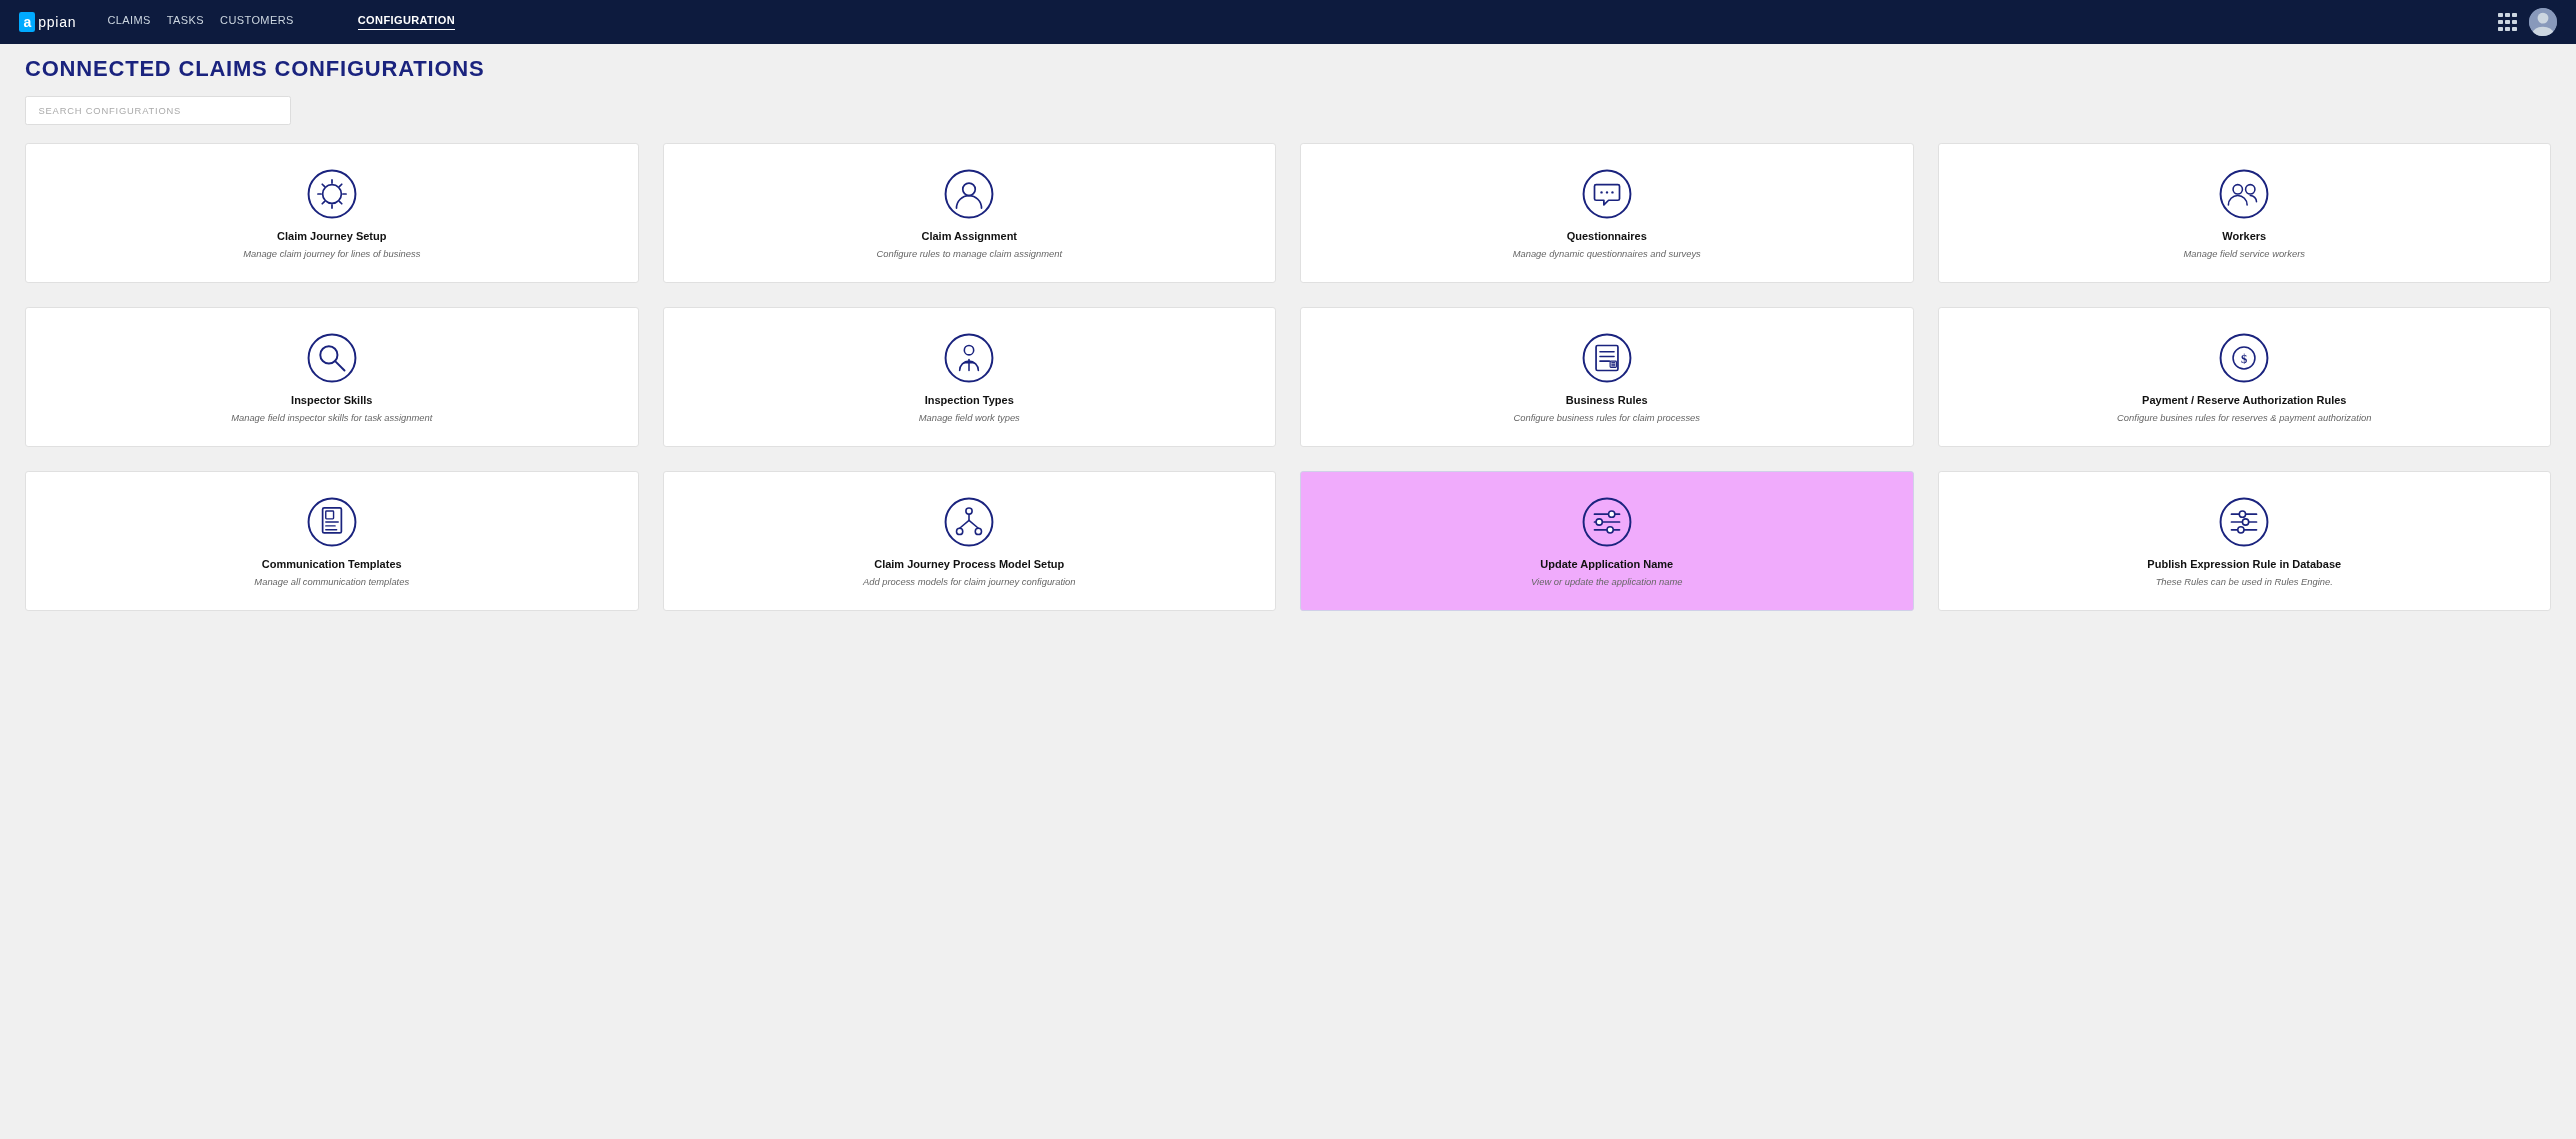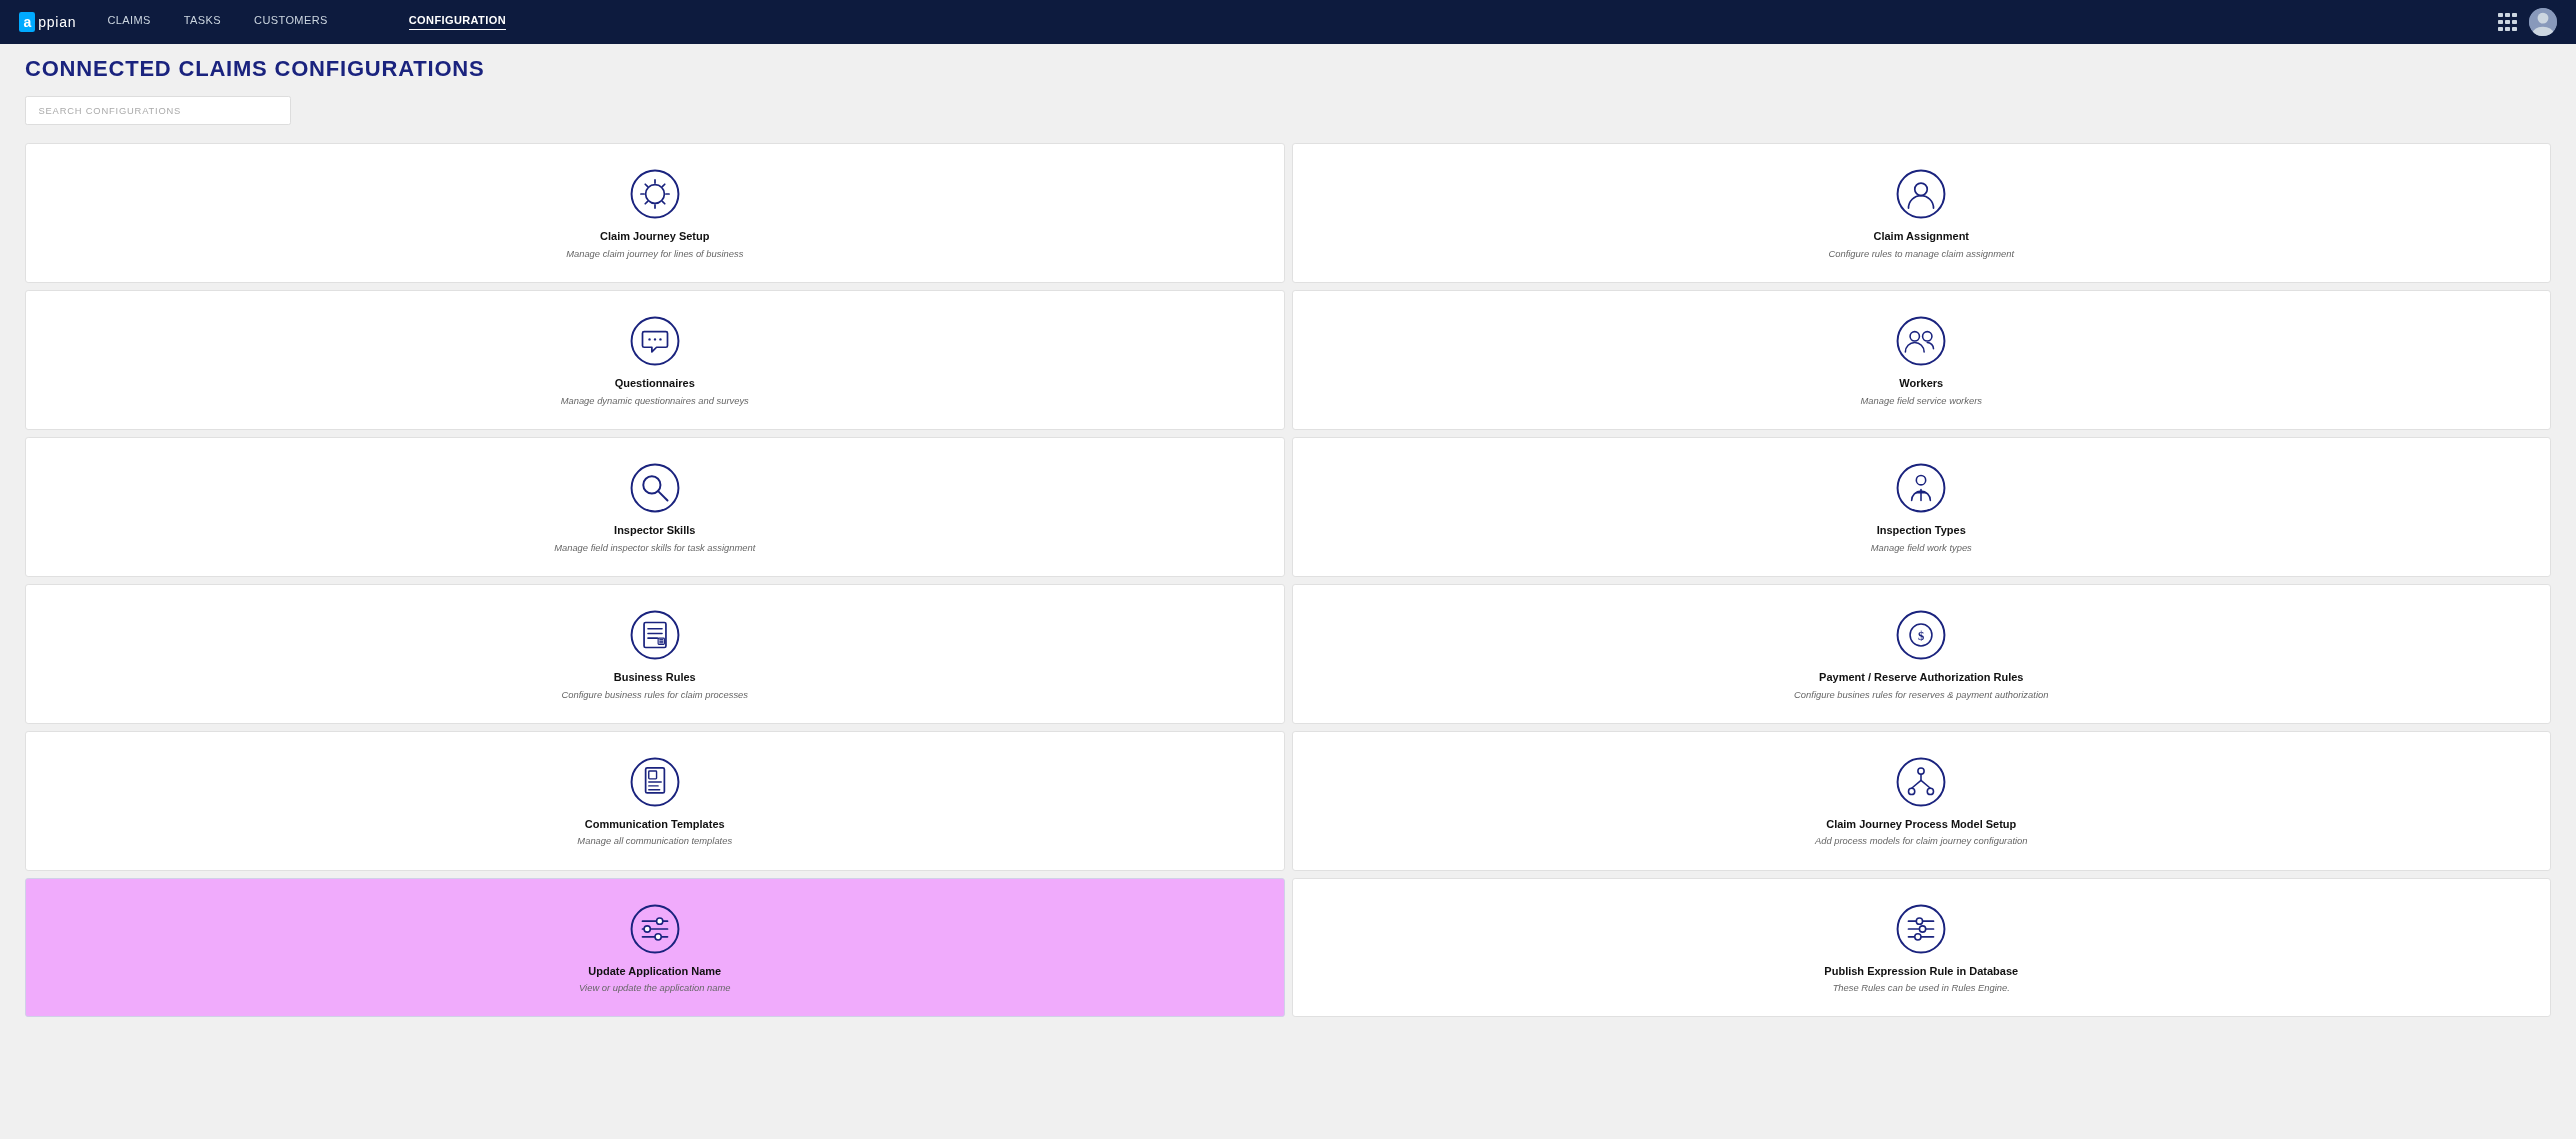--- a/index.html
+++ b/index.html
@@ -37,21 +37,21 @@
       margin-right: 3.1px;
     }
     .appian-logo-word {
       color: #fff;
       font-size: 14px;
       font-weight: 400;
       letter-spacing: 0.8px;
     }
     .nav-links {
       display: flex;
-      gap: 33px;
+      gap: 16px;
       flex: 1;
     }
     .nav-link {
       color: #ccd6e0;
       font-size: 11px;
       font-weight: 500;
       text-decoration: none;
       letter-spacing: 0.4px;
       padding-bottom: 3.1px;
       cursor: pointer;
@@ -116,22 +116,22 @@
       outline: none;
     }
     .search-bar::placeholder {
       color: #aaa;
       letter-spacing: 0.8px;
     }
 
     
     .config-grid {
       display: grid;
-      grid-template-columns: repeat(2, 1fr);
-      gap: 7px;
+      grid-template-columns: repeat(4, 1fr);
+      gap: 24px;
     }
     .config-card {
       background: #fff;
       border: 0.8px solid #e0e0e0;
       border-radius: 3.1px;
       display: flex;
       flex-direction: column;
       align-items: center;
       justify-content: center;
       padding: 25px 15.6px 22px;

